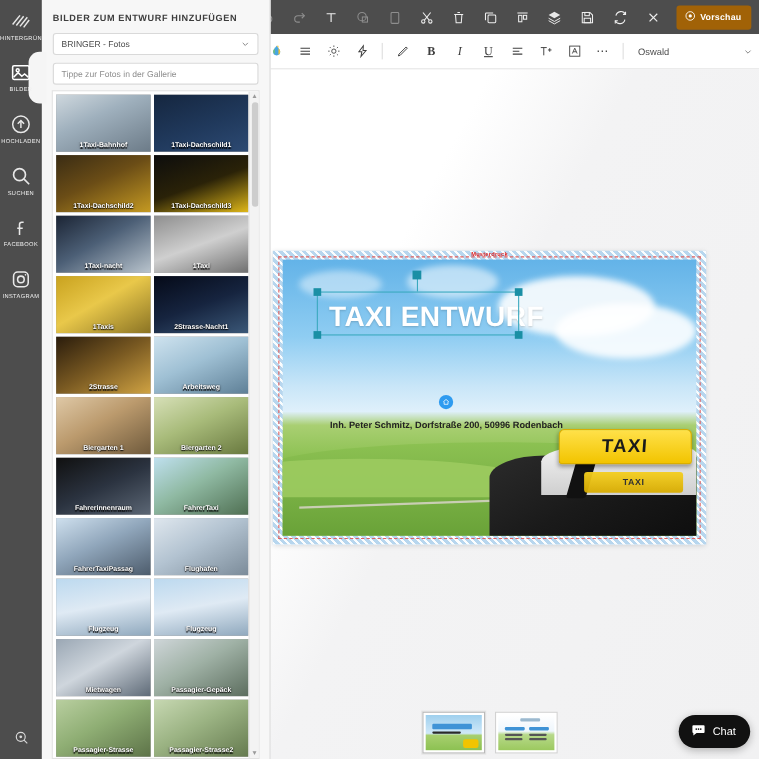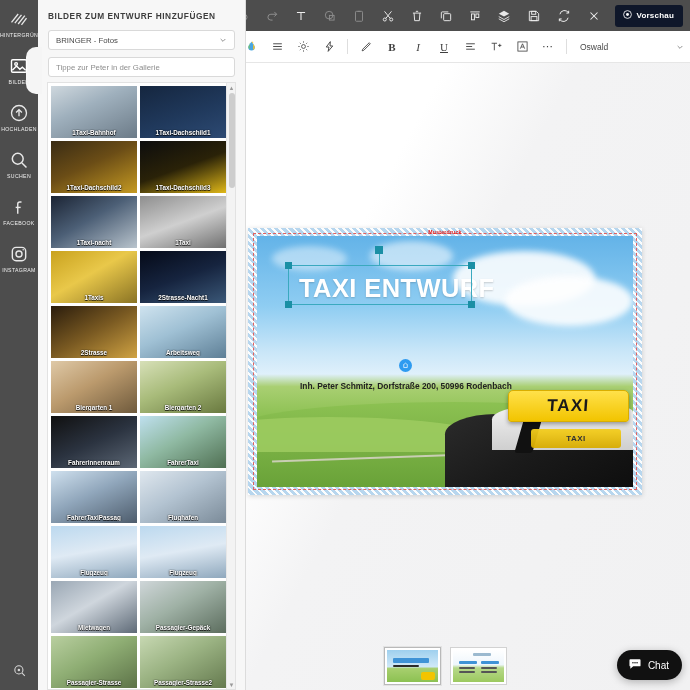--- a/index.html
+++ b/index.html
@@ -95,21 +95,21 @@
   }
   .tb1-ico {
     width:30px; height:31px; display:flex; align-items:center; justify-content:center;
     color:#efefef; cursor:pointer;
   }
   .tb1-ico.dim { color:#8e8e8e; }
   .tb1-ico svg { width:14px; height:14px; }
   #tb1-right { margin-left:auto; display:flex; align-items:center; height:31px; }
   #vorschau {
     display:flex; align-items:center; gap:4px;
-    background:#0f172a; color:#fff; height:22px; border-radius:3px;
+    background:#a16207; color:#fff; height:22px; border-radius:3px;
     padding:0 9px 0 7px; margin:0 7px 0 6px; font-size:8px; font-weight:bold;
     cursor:pointer; letter-spacing:.2px;
   }
   #vorschau svg { width:11px; height:11px; }
 
   #tb2 {
     position:absolute; left:200px; top:31px; width:490px; height:32px;
     background:#ffffff; border-bottom:1px solid #e6e6e6;
     display:flex; align-items:center; padding-left:38px; z-index:10;
   }
@@ -345,21 +345,21 @@
   <div class="pn-select">
     <span>BRINGER - Fotos</span>
     <span class="chev">
       <svg viewBox="0 0 24 24" fill="none" stroke="#6b6b6b" stroke-width="2.2">
           <path d="M5 9l7 7 7-7"></path>
         </svg>
     </span>
   </div>
 
   <div class="pn-search">
-    <span>Tippe zur Peter in der Gallerie</span>
+    <span>Tippe zur Fotos in der Gallerie</span>
   </div>
 
   <div id="gallery">
     <div id="grid">
         <div class="thumb">
           <div class="ph" style="background: linear-gradient(155deg, rgb(207, 216, 222) 0%, rgb(159, 176, 189) 40%, rgb(108, 123, 136) 100%);"></div>
           <div class="cap">1Taxi-Bahnhof</div>
         </div>
         <div class="thumb">
           <div class="ph" style="background: linear-gradient(160deg, rgb(21, 38, 63) 0%, rgb(32, 57, 92) 55%, rgb(45, 74, 115) 100%);"></div>

